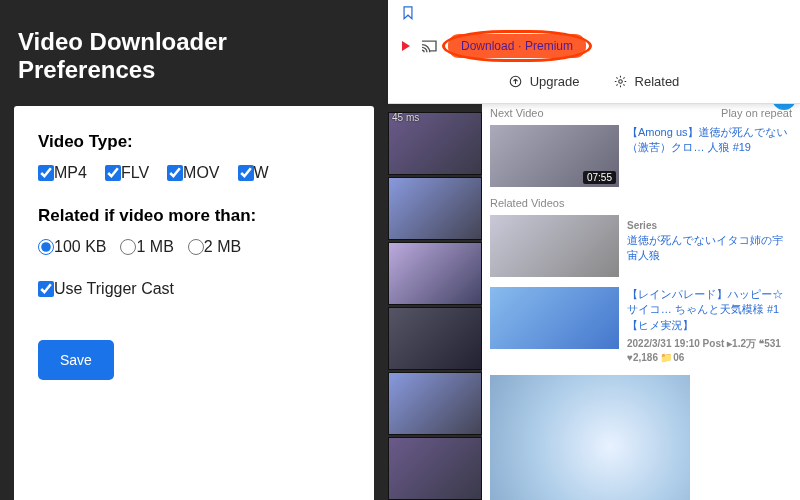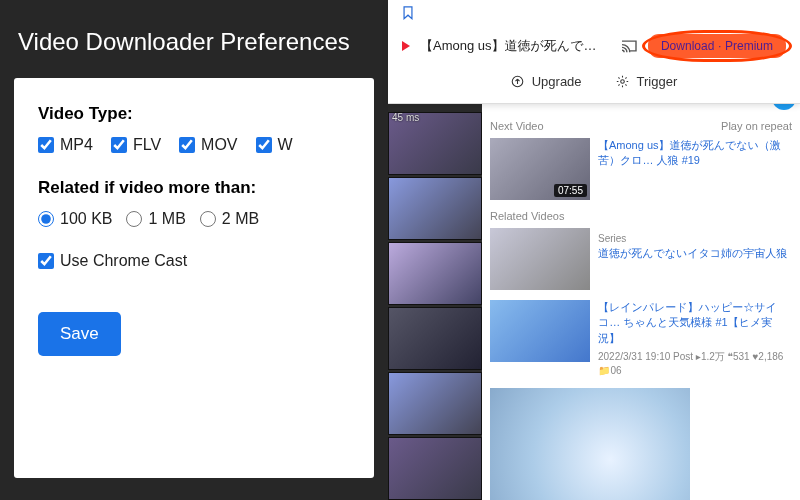--- a/index.html
+++ b/index.html
@@ -14,45 +14,45 @@
   }
   
   .left {
     width: 388px; height: 500px;
     background: #272727;
     padding: 0;
   }
   .left-title {
     color: #fff;
     font-size: 24px;
-    font-weight: 400;
+    font-weight: 700;
     padding: 28px 18px 22px 18px;
   }
   .left-card {
     background: #fff;
     margin: 0 14px 14px 14px;
     border-radius: 3px;
     padding: 26px 24px 30px 24px;
     height: 400px;
   }
   .card-label {
     font-weight: 700;
     font-size: 17px;
     color: #000;
     margin-bottom: 12px;
   }
   .row { margin-bottom: 24px; }
   .checkbox-row { display: flex; gap: 18px; flex-wrap: wrap; }
   .radio-row { display: flex; gap: 14px; }
-  .opt { display: flex; align-items: center; gap: 6px; font-size: 16px; }
+  .opt { display: flex; align-items: center; font-size: 16px; }
   input[type=checkbox] { width: 16px; height: 16px; accent-color: #1a73e8; }
   input[type=radio] { width: 16px; height: 16px; accent-color: #1a73e8; }
   .save-btn {
     background: #1a73e8; color: #fff; border: none;
-    padding: 12px 22px; font-size: 17px; border-radius: 5px;
+    padding: 12px 22px; font-size: 14px; border-radius: 5px;
     cursor: pointer; margin-top: 18px;
   }
   
   .right {
     width: 412px; height: 500px;
     position: relative;
     background: #eee;
   }
   .popup {
     position: absolute; top: 0; left: 0; right: 0;
@@ -92,20 +92,21 @@
   .popup-row3 {
     display: flex; justify-content: center; gap: 34px;
     padding: 8px 0 4px 0; font-size: 13px; color: #333;
   }
   .popup-row3 span { display: inline-flex; align-items: center; gap: 8px; }
   .gear-ic, .up-ic { width: 13px; height: 13px; }
   
   .content {
     position: absolute; top: 0; left: 0; right: 0; bottom: 0;
     display: flex;
+    align-items: center;
   }
   .video-col {
     width: 94px; height: 500px;
     background: #2a2a2a;
     padding-top: 112px;
     display: flex; flex-direction: column; gap: 2px;
   }
   .vc-thumb {
     width: 94px; height: 64px;
     background: linear-gradient(135deg,#6a5a8a,#3a3a4a);
@@ -115,35 +116,35 @@
   .vc-thumb.c { background: linear-gradient(135deg,#bbaadd,#446); }
   .vc-thumb.d { background: linear-gradient(135deg,#556,#223); }
   .side-col {
     flex: 1; background: #fff;
     padding: 120px 8px 8px 8px;
     overflow: hidden;
   }
   .side-hdr { display:flex; justify-content:space-between; font-size:11px; color:#888; margin-bottom:6px;}
   .vid-item { display:flex; gap:8px; margin-bottom:10px; }
   .thumb {
-    width: 100px; height: 62px; background:#999; position:relative; flex-shrink:0;
+    width: 129px; height: 62px; background:#999; position:relative; flex-shrink:0;
     background: linear-gradient(135deg,#aab,#667);
   }
   .thumb.t2 { background: linear-gradient(135deg,#c8c8d8,#888); }
   .thumb.t3 { background: linear-gradient(135deg,#88bbee,#4477cc); }
   .thumb.big {
     width: 200px; height: 130px;
     background: radial-gradient(circle at 60% 55%, #e8f2ff 0%, #accce8 55%, #88aacc 100%);
   }
   .dur {
     position:absolute; right:3px; bottom:3px; background:rgba(0,0,0,.8);
     color:#fff; font-size:10px; padding:1px 4px; border-radius:2px;
   }
   .vmeta { font-size:11px; color:#2a6cd6; line-height:1.4; overflow:hidden; }
-  .vmeta .sub { color:#888; font-size:10px; margin-top:4px;}
+  .vmeta .sub { color:#888; font-size:10px; margin-top:4px;font-weight:bold;}
   .section-lbl { font-size:11px; color:#888; margin:4px 0 6px 0; }
   .twitter-badge {
     position:absolute; top:86px; right:4px; width:24px; height:24px;
     background:#1d9bf0; border-radius:50%;
     display:flex;align-items:center;justify-content:center;
     z-index:4;
   }
   .osd {
     position:absolute; top:112px; left:4px; color:#ddd; font-size:10px;
     z-index:3; text-shadow:0 0 2px #000;
@@ -189,21 +190,21 @@
         </label>
       <label class="opt">
           <input type="radio" name="sz" style="">
           <span>2 MB</span>
         </label>
     </div>
 
     <div class="row">
       <label class="opt">
           <input type="checkbox" checked="" style="">
-          <span>Use Chrome Cast</span>
+          <span>Use Trigger Cast</span>
         </label>
     </div>
 
     <button class="save-btn">Save</button>
   </div>
 </div>
 
 <div class="right">
 
   <div class="content">
@@ -262,21 +263,20 @@
   </div>
 
   <div class="popup">
     <div class="popup-row1">
       <svg class="bookmark-ic" viewBox="0 0 12 16">
           <path fill="none" stroke="#2a6cd6" stroke-width="1.4" d="M1.5 1h9v13.5L6 10.5 1.5 14.5z"></path>
         </svg>
     </div>
     <div class="popup-row2">
       <div class="play-tri"></div>
-      <div class="vtitle">【Among us】道徳が死んで…</div>
       <svg class="cast-ic" viewBox="0 0 24 20">
           <path fill="none" stroke="#555" stroke-width="2" d="M2 3h20v14h-9M2 16a3 3 0 013 3M2 12a7 7 0 017 7M2 8a11 11 0 0111 11"></path>
         </svg>
       <div class="dl-pill">
         <span>Download · Premium</span>
         <div class="dl-ring"></div>
       </div>
     </div>
     <div class="popup-row3">
       <span>
@@ -284,18 +284,18 @@
             <circle cx="8" cy="8" r="6.5" fill="none" stroke="#333" stroke-width="1.3"></circle>
             <path d="M8 11V5m0 0L5.5 7.5M8 5l2.5 2.5" fill="none" stroke="#333" stroke-width="1.3"></path>
           </svg>
         <span>Upgrade</span>
       </span>
       <span>
         <svg class="gear-ic" viewBox="0 0 16 16">
             <circle cx="8" cy="8" r="2.2" fill="none" stroke="#333" stroke-width="1.3"></circle>
             <path d="M8 1v2M8 13v2M1 8h2M13 8h2M3 3l1.4 1.4M11.6 11.6L13 13M13 3l-1.4 1.4M4.4 11.6L3 13" stroke="#333" stroke-width="1.3"></path>
           </svg>
-        <span>Trigger</span>
+        <span>Related</span>
       </span>
     </div>
   </div>
 
 </div>
 
 </body></html>

